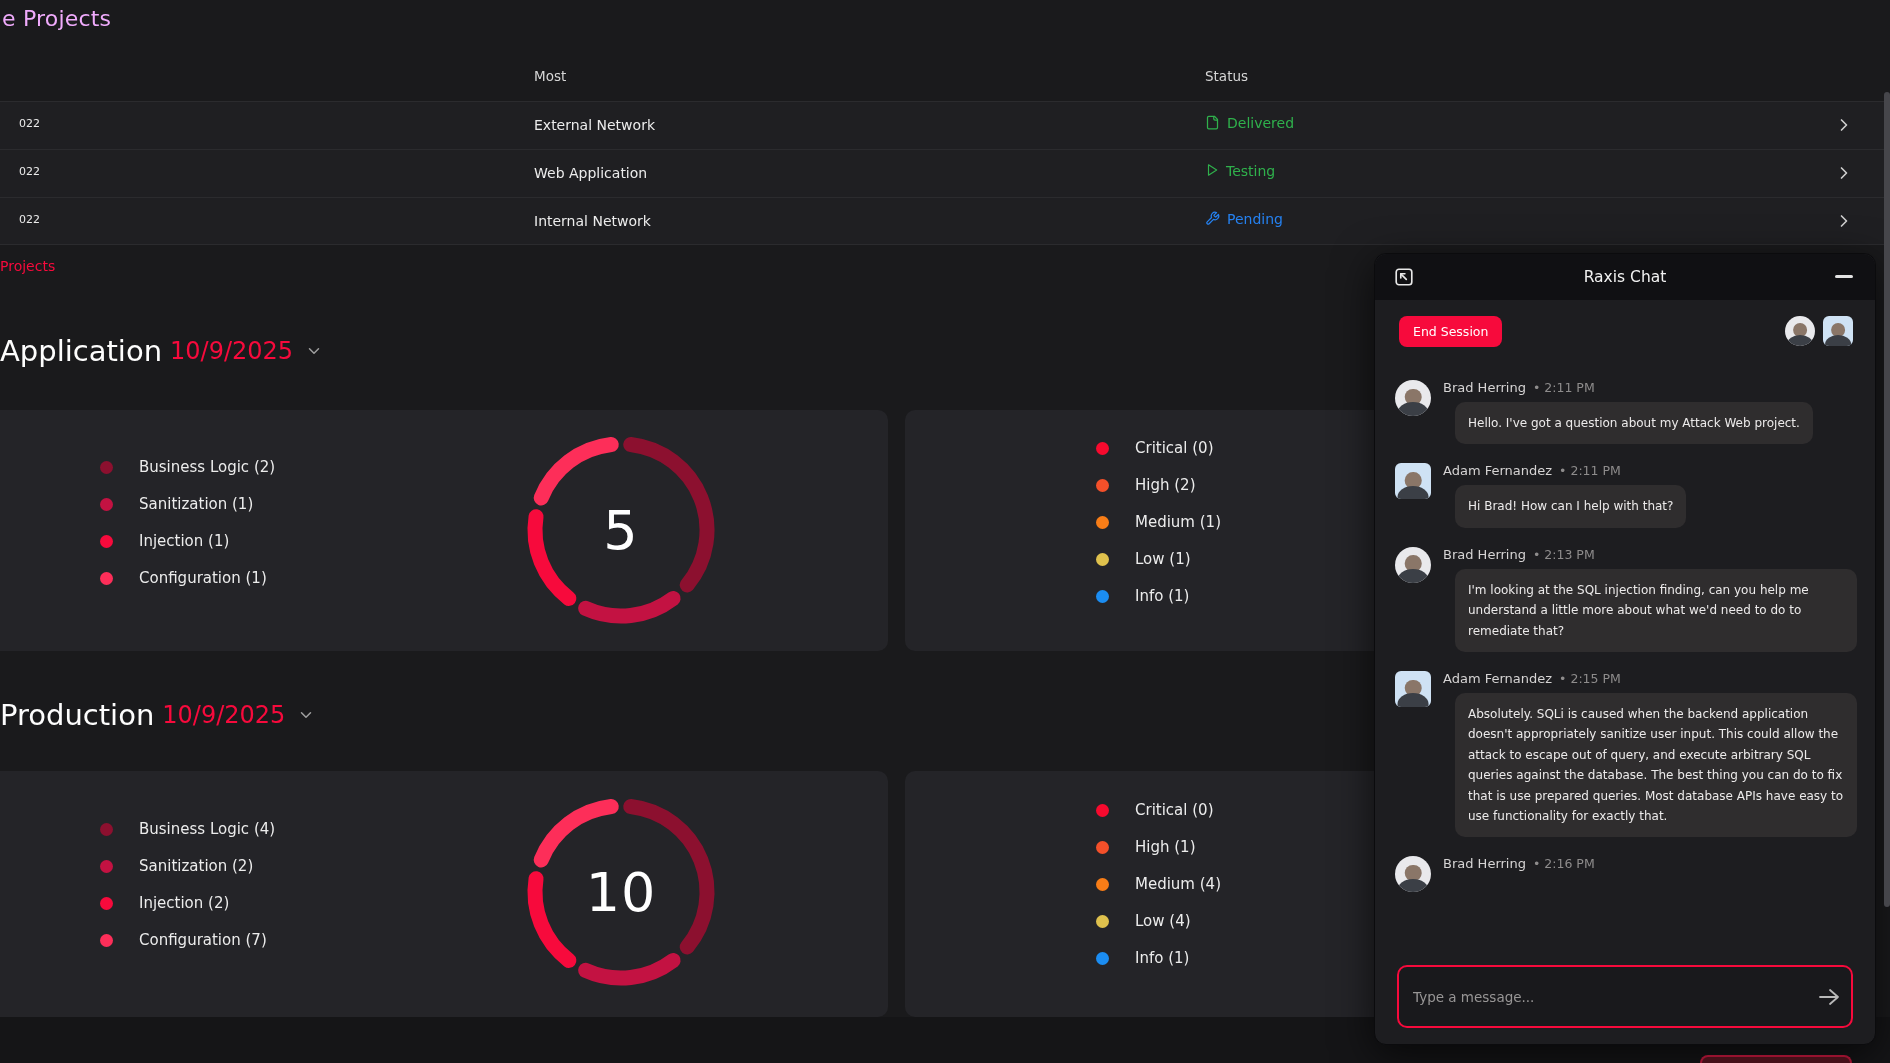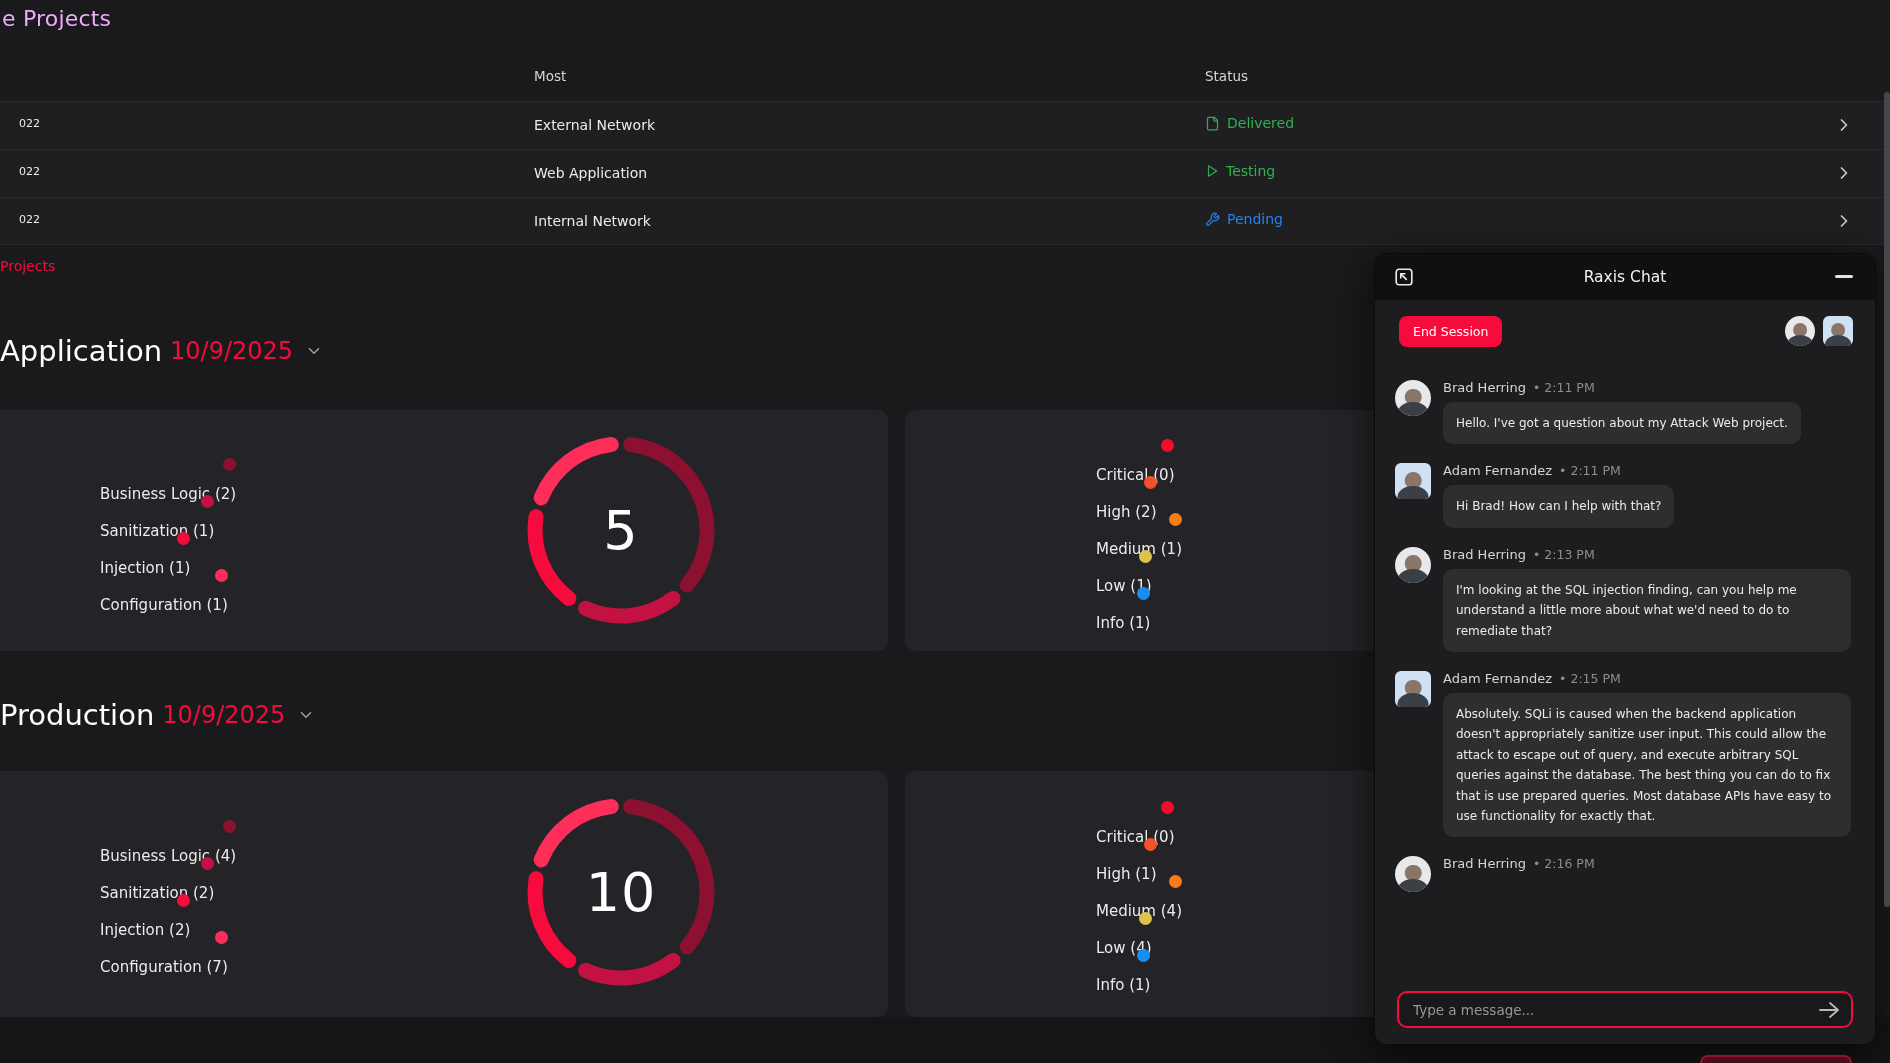--- a/index.html
+++ b/index.html
@@ -14,35 +14,35 @@
   .bottom-strip { position:absolute; left:0; top:1017px; width:1890px; height:46px; background:#151517; }
 
   
   .page-title { position:absolute; left:2px; top:6px; font-size:22px; color:#f0abfc; letter-spacing:.2px; }
   .thead-name   { position:absolute; left:534px; top:68px; font-size:13.5px; color:#d6d6d6; }
   .thead-status { position:absolute; left:1205px; top:68px; font-size:13.5px; color:#d6d6d6; }
   .trow { position:absolute; left:0; width:1890px; height:48px; background:#1f1f22; border-top:1px solid #2b2b2e; cursor:pointer; }
   .trow.last { border-bottom:1px solid #2b2b2e; }
   .td-date   { position:absolute; left:19px;  top:15px; font-size:11px; color:#ececec; }
   .td-name   { position:absolute; left:534px; top:15px; font-size:14px; color:#ececec; }
-  .td-status { position:absolute; left:1205px; top:13px; font-size:14px; display:flex; align-items:center; gap:7px; }
+  .td-status { position:absolute; left:1205px; top:13px; font-size:14px; display:flex; align-items:flex-start; gap:7px; }
   .st-green { color:#2fb14c; } .st-blue { color:#2581f0; }
   .row-chev { position:absolute; left:1834px; top:13px; }
 
   .projects-link { position:absolute; left:0; top:258px; font-size:14px; color:#f70a3c; cursor:pointer; }
 
   
   .sec-head { position:absolute; left:0; display:flex; align-items:center; gap:8px; }
   .sec-title { font-size:29px; color:#fdfdfd; }
   .sec-date  { font-size:24px; color:#f70a3c; display:flex; align-items:center; gap:12px; cursor:pointer; }
 
   
   .card { position:absolute; background:#242428; border-radius:10px; }
 
-  .legend-item { position:absolute; display:flex; align-items:flex-end; gap:14px;flex-direction:column; }
+  .legend-item { position:absolute; display:flex; align-items:center; gap:26px; }
   .dot { width:13px; height:13px; border-radius:50%; flex:none; }
   .legend-label { font-size:15px; color:#ececec; }
 
   .c-bl   { background:#8c102f; }
   .c-san  { background:#c31242; }
   .c-inj  { background:#f70a3c; }
   .c-conf { background:#fd2e59; }
   .s-critical { background:#f70a2e; }
   .s-high     { background:#f4502a; }
   .s-medium   { background:#f87d17; }
@@ -82,23 +82,23 @@
 
   .chat-messages { position:absolute; left:20px; right:18px; top:112px; bottom:92px;
                    display:flex; flex-direction:column; gap:19px; overflow:hidden; padding-top:14px; }
   .message { display:flex; gap:12px; }
   .msg-body { flex:1; min-width:0; }
   .msg-meta { display:flex; align-items:baseline; gap:7px; margin-bottom:7px; }
   .msg-sender { font-size:13px; color:#d6d4d4; }
   .msg-time { font-size:12.5px; color:#8e8c8c; }
   .msg-time::before { content:"• "; }
   .msg-bubble { display:inline-block; background:#2f2d2e; border-radius:10px; padding:11px 13px;
-                font-size:12px; line-height:1.7; color:#eceaea; max-width:408px; }
-
-  .chat-input-box { position:absolute; left:22px; right:22px; bottom:16px; height:37px;
+                font-size:12px; line-height:1.7; color:#eceaea; max-width:408px;margin-left:12px; }
+
+  .chat-input-box { position:absolute; left:22px; right:22px; bottom:16px; height:63px;
                     border:2px solid #f70a3c; border-radius:10px; background:#19191c;
                     display:flex; align-items:center; }
   .chat-input { flex:1; height:100%; background:transparent; border:none; outline:none;
                 color:#dddddd; font-family:inherit; font-size:13.5px; padding:0 14px; }
   .chat-input::placeholder { color:#989696; }
   .send-btn { width:44px; height:100%; background:none; border:none; cursor:pointer;
               display:flex; align-items:center; justify-content:center; }
 
   .hidden-red-edge { position:absolute; left:1700px; top:1055px; width:152px; height:10px;
                      background:#451019; border:2px solid #97122f; border-bottom:none;

